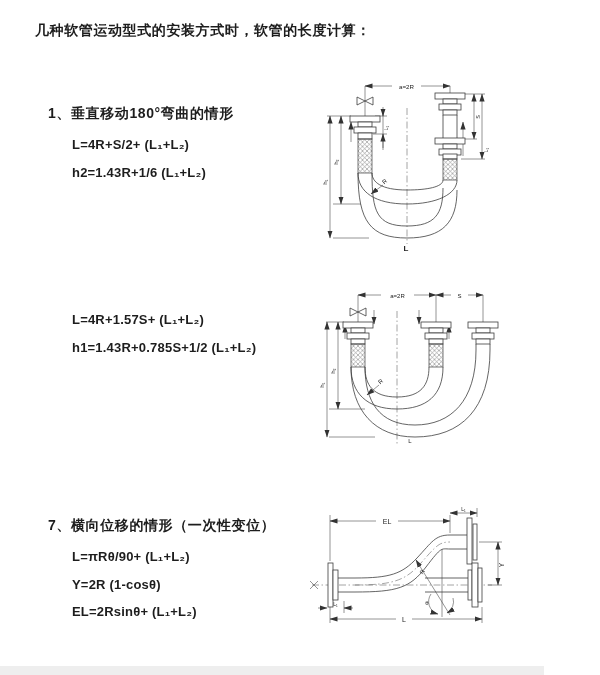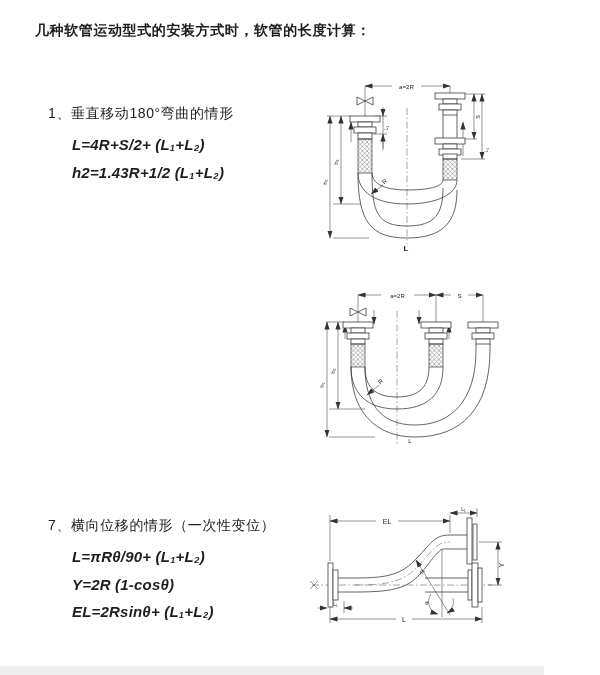--- a/index.html
+++ b/index.html
@@ -1,22 +1,22 @@
 <!DOCTYPE html>
 <html><head>
 <meta charset="utf-8">
 <style>
   html,body{margin:0;padding:0;background:#fff;}
   .page{position:relative;width:544px;height:675px;background:#ffffff;overflow:hidden;
         font-family:"Liberation Sans","DejaVu Sans",sans-serif;color:#1d1d1d;}
   .title{position:absolute;left:35px;top:22px;font-size:14px;font-weight:600;letter-spacing:.6px;}
   .section{position:absolute;left:48px;}
   .sec1{top:103px;} .sec2{top:298px;} .sec3{top:515px;}
-  .heading{font-size:14px;font-weight:400;letter-spacing:.6px;line-height:20px;}
-  .formulas{margin:8px 0 0 24px;font-size:15px;font-weight:600;line-height:27.5px;letter-spacing:.2px;font-style:italic;}
+  .heading{font-size:14px;font-weight:700;letter-spacing:.6px;line-height:20px;}
+  .formulas{margin:8px 0 0 24px;font-size:13px;font-weight:600;line-height:27.5px;letter-spacing:.2px;}
   .formula{white-space:pre;}
   svg{position:absolute;overflow:visible;}
   .svg1{left:313px;top:70px;} .svg2{left:313px;top:283px;} .svg3{left:300px;top:503px;}
   svg text{font-family:"Liberation Sans","DejaVu Sans",sans-serif;fill:#222;}
   .dl{stroke:#3d3d3d;stroke-width:.8;fill:none;}
   .fl{stroke:#3d3d3d;stroke-width:.8;fill:#fff;}
   .dm{stroke:#3d3d3d;stroke-width:.55;fill:none;}
   .cl{stroke:#5a5a5a;stroke-width:.55;fill:none;stroke-dasharray:7 2.5 1.5 2.5;}
   .hz1{stroke:#3d3d3d;stroke-width:.7;fill:url(#hb1);}
   .hz2{stroke:#3d3d3d;stroke-width:.7;fill:url(#hb2);}
@@ -27,26 +27,28 @@
 <body>
 
 <div class="page">
 
   <div class="title">几种软管运动型式的安装方式时，软管的长度计算：</div>
 
   <div class="section sec1">
     <div class="heading">1、垂直移动180°弯曲的情形</div>
     <div class="formulas">
       <div class="formula">L=4R+S/2+ (L₁+L₂)</div>
-      <div class="formula">h2=1.43R+1/2 (L₁+L₂)</div>
+      <div class="formula">h2=1.43R+1/6 (L₁+L₂)</div>
     </div>
   </div>
 
   <div class="section sec2">
     <div class="formulas">
+      <div class="formula">L=4R+1.57S+ (L₁+L₂)</div>
+      <div class="formula">h1=1.43R+0.785S+1/2 (L₁+L₂)</div>
     </div>
   </div>
 
   <div class="section sec3">
     <div class="heading">7、横向位移的情形（一次性变位）</div>
     <div class="formulas">
       <div class="formula">L=πRθ/90+ (L₁+L₂)</div>
       <div class="formula">Y=2R (1-cosθ)</div>
       <div class="formula">EL=2Rsinθ+ (L₁+L₂)</div>
     </div>

